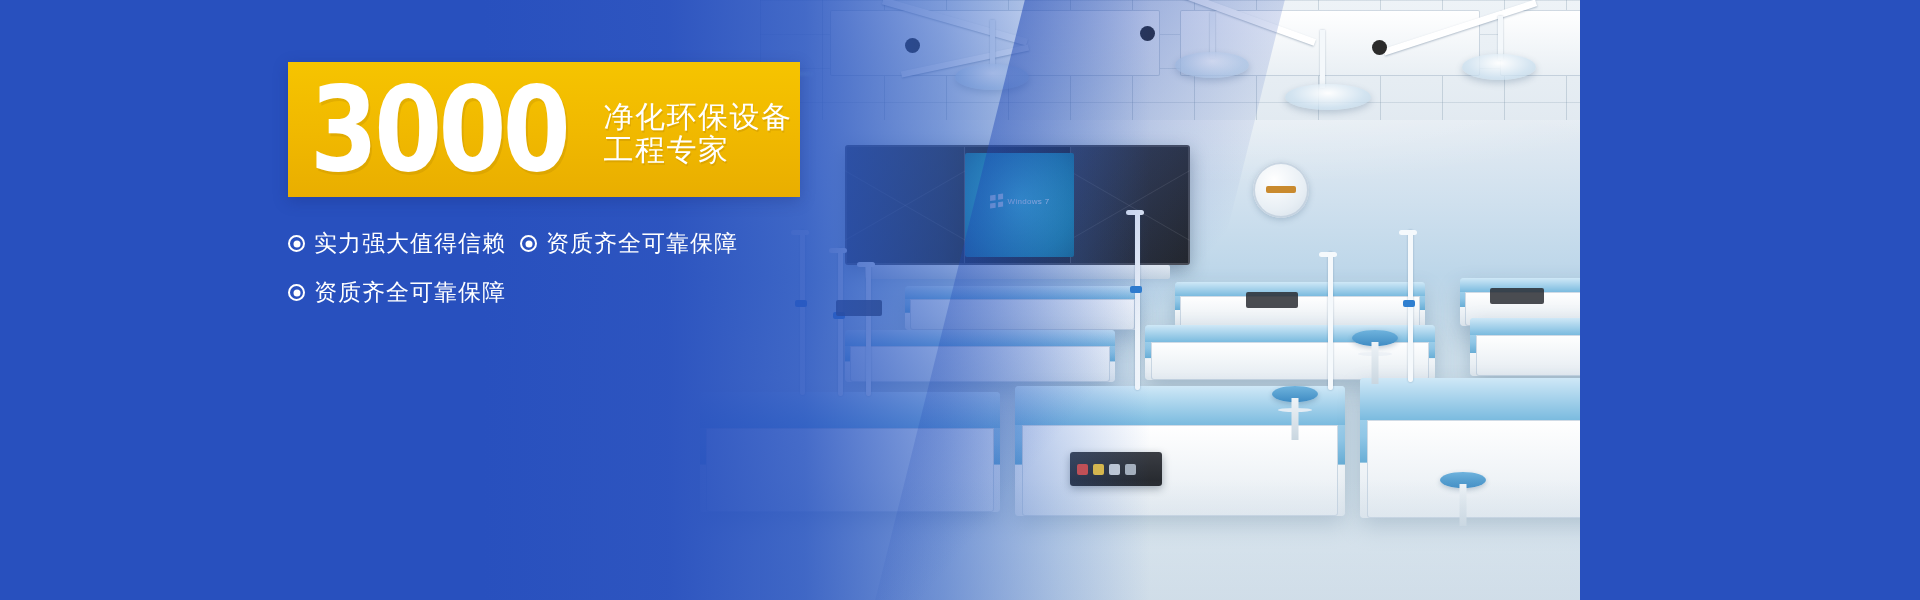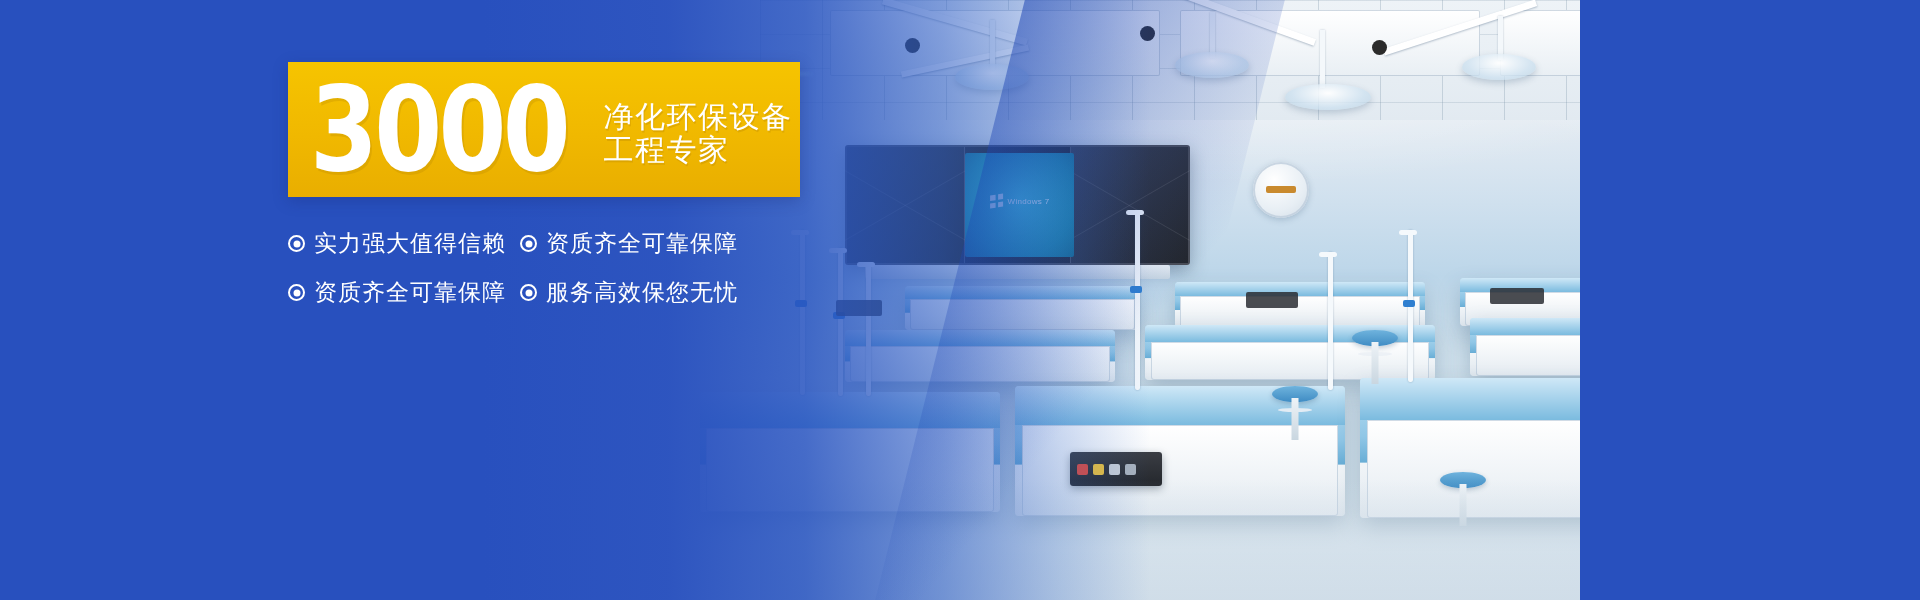--- a/index.html
+++ b/index.html
@@ -407,22 +407,18 @@
         <div class="feature">
           <span class="bullet"></span>
           <span>资质齐全可靠保障</span>
         </div>
       </div>
       <div class="feature-row">
         <div class="feature">
           <span class="bullet"></span>
           <span>资质齐全可靠保障</span>
         </div>
-        <div class="feature">
-          <span class="bullet"></span>
-          <span>服务高效保您无忧</span>
-        </div>
       </div>
     </div>
 
 
   </div>
 </div>
 
 </body></html>

